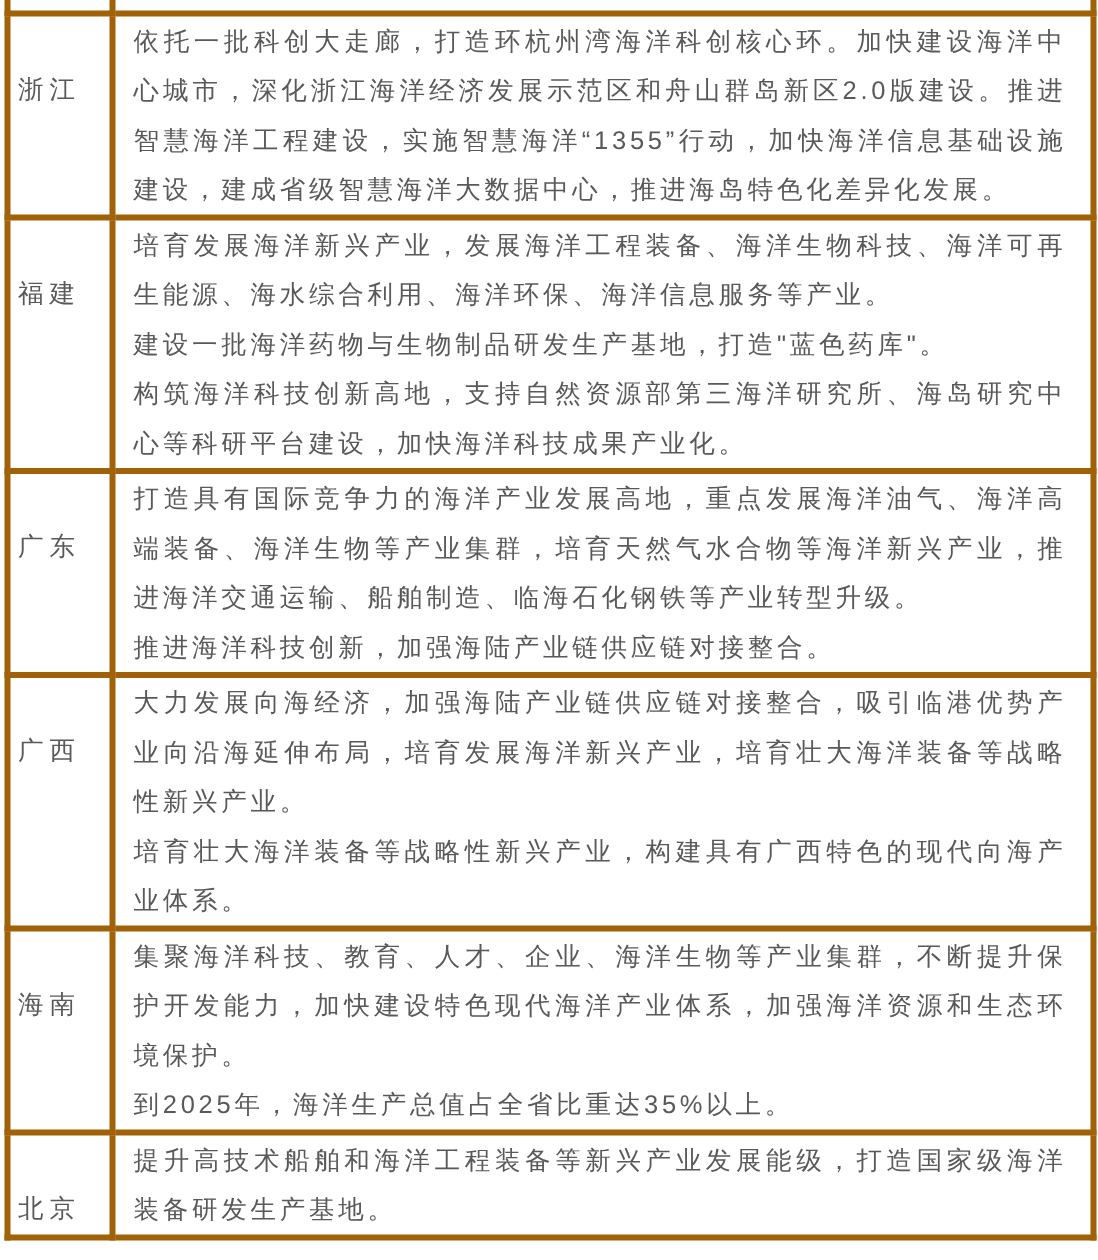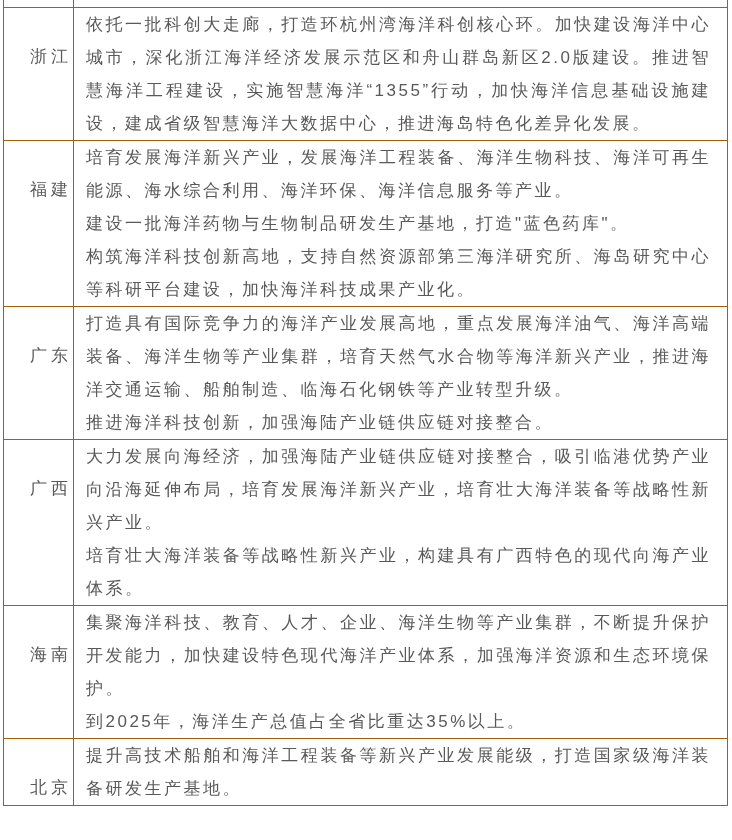--- a/index.html
+++ b/index.html
@@ -19,30 +19,30 @@
     background: #ffffff;
   }
   table.doc-table {
     border-collapse: collapse;
     table-layout: fixed;
     width: 724px;
     margin-left: 3px;
     color: #595959;
   }
   table.doc-table td {
-    border: 1px solid #a16207;
+    border: 4px solid #a16207;
     vertical-align: top;
     background: #ffffff;
     overflow: hidden;
   }
   col.c-region  { width: 70px; }
   col.c-content { width: 654px; }
 
   td.region-cell {
-    text-align: right;
+    text-align: left;
     padding-top: 38px;
     font-size: 17px;
     letter-spacing: 4px;
     text-indent: 4px; 
     line-height: 22px;
   }
   tr.single-line td.region-cell {
     vertical-align: middle;
     padding-top: 0;
   }

